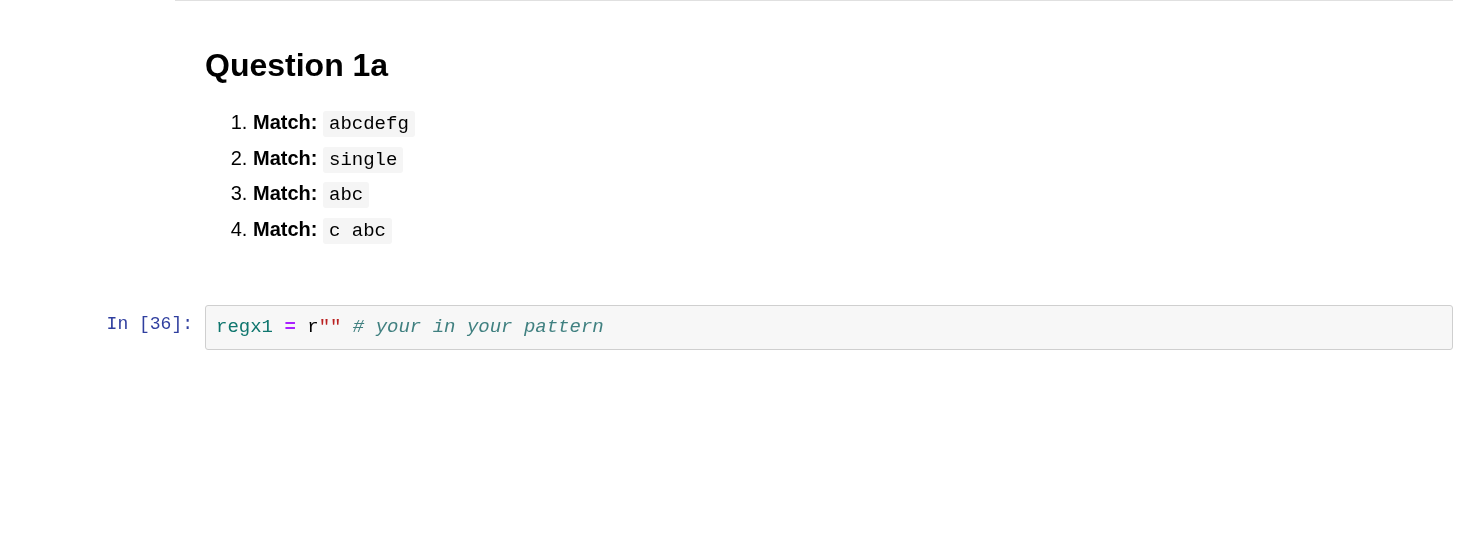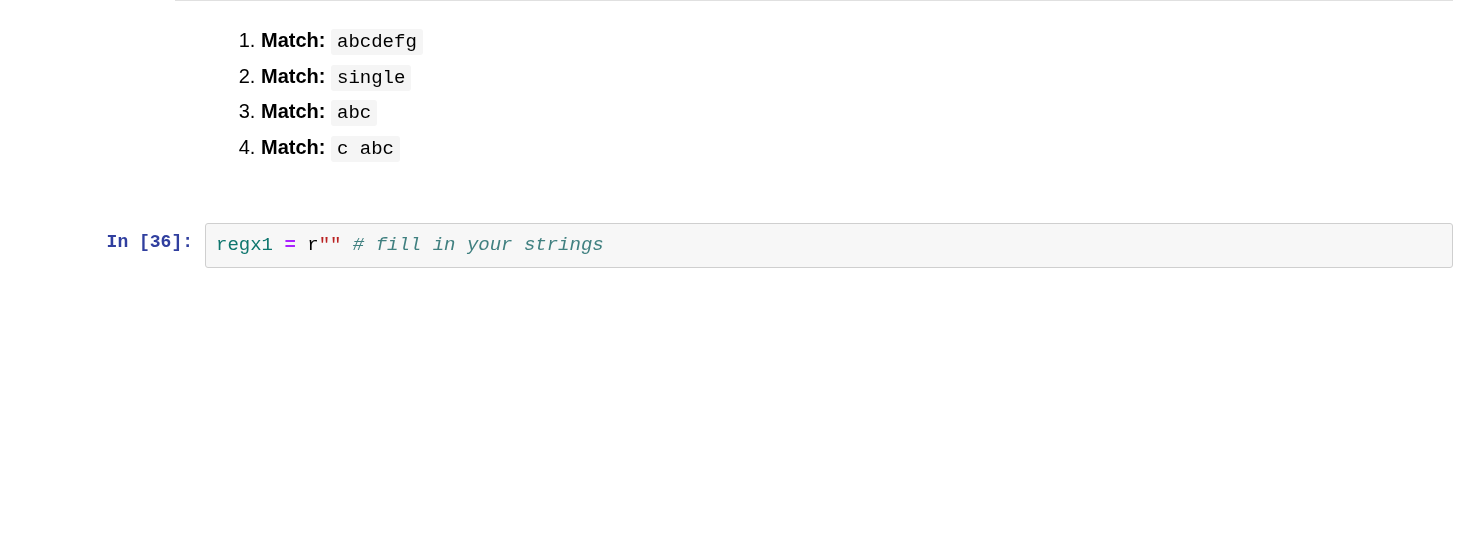--- a/index.html
+++ b/index.html
@@ -62,32 +62,32 @@
       border-radius: 3px;
       font-family: "Menlo", "Monaco", "Consolas", "Courier New", monospace;
       font-size: 19px;
     }
     ol.match-list {
       margin: 14px 0 25px 0;
       padding-left: 48px;
       font-size: 20px;
     }
     ol.match-list li {
-      margin: 4px 8px;
+      margin: 4px 0;
     }
     ol.match-list strong {
       font-weight: 700;
     }
     .code-cell {
       padding-top: 25px;
       padding-bottom: 10px;
     }
     .code-cell .prompt-area {
       color: #303F9F;
-      font-weight: bold;
+      font-weight: normal;
     }
     .prompt-in {
       color: #303F9F;
     }
     .code-input {
       background: #f7f7f7;
       border: 1px solid #cfcfcf;
       border-radius: 3px;
       padding: 8px 10px;
       font-family: "Menlo", "Monaco", "Consolas", "Courier New", monospace;
@@ -104,20 +104,21 @@
 </head>
 <body>
 
 <div class="notebook">
 
   <hr class="hr-line">
 
   <div class="cell text-cell">
     <div class="prompt-area"></div>
     <div class="content-area">
+      <h2 class="question-heading">Question 1a</h2>
       <ol class="match-list">
         <li>
           <strong>Match:</strong>
           <code class="inline-code">abcdefg</code>
         </li>
         <li>
           <strong>Match:</strong>
           <code class="inline-code">single</code>
         </li>
         <li>
@@ -130,17 +131,17 @@
         </li>
       </ol>
     </div>
   </div>
 
   <div class="cell code-cell">
     <div class="prompt-area">
       <span class="prompt-in">In [36]:</span>
     </div>
     <div class="content-area">
-      <div class="code-input"><span class="tok-var">regx1</span> <span class="tok-op">=</span> <span class="tok-str-prefix">r</span><span class="tok-str">""</span> <span class="tok-comment"># fill in your strings</span></div>
+      <div class="code-input"><span class="tok-var">regx1</span> <span class="tok-op">=</span> <span class="tok-str-prefix">r</span><span class="tok-str">""</span> <span class="tok-comment"># your in your pattern</span></div>
     </div>
   </div>
 
 </div>
 
 </body></html>

